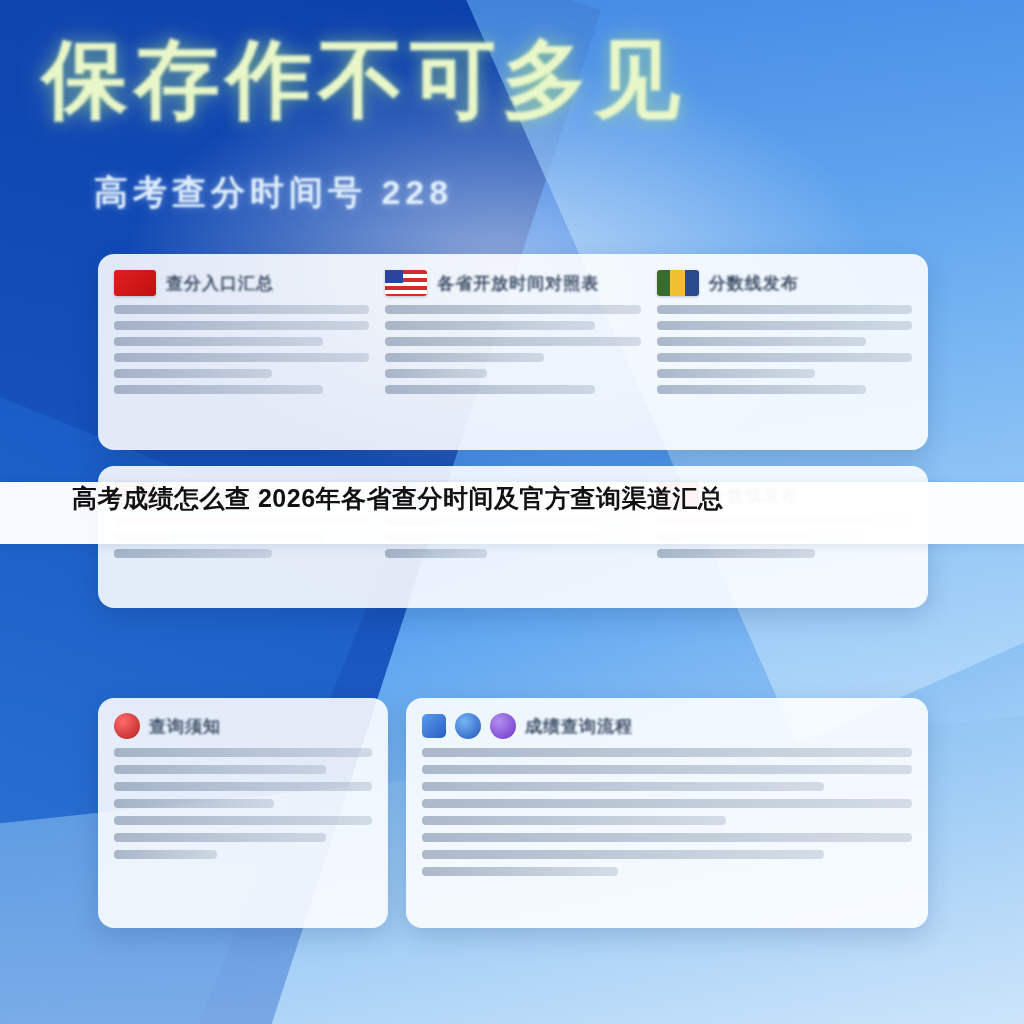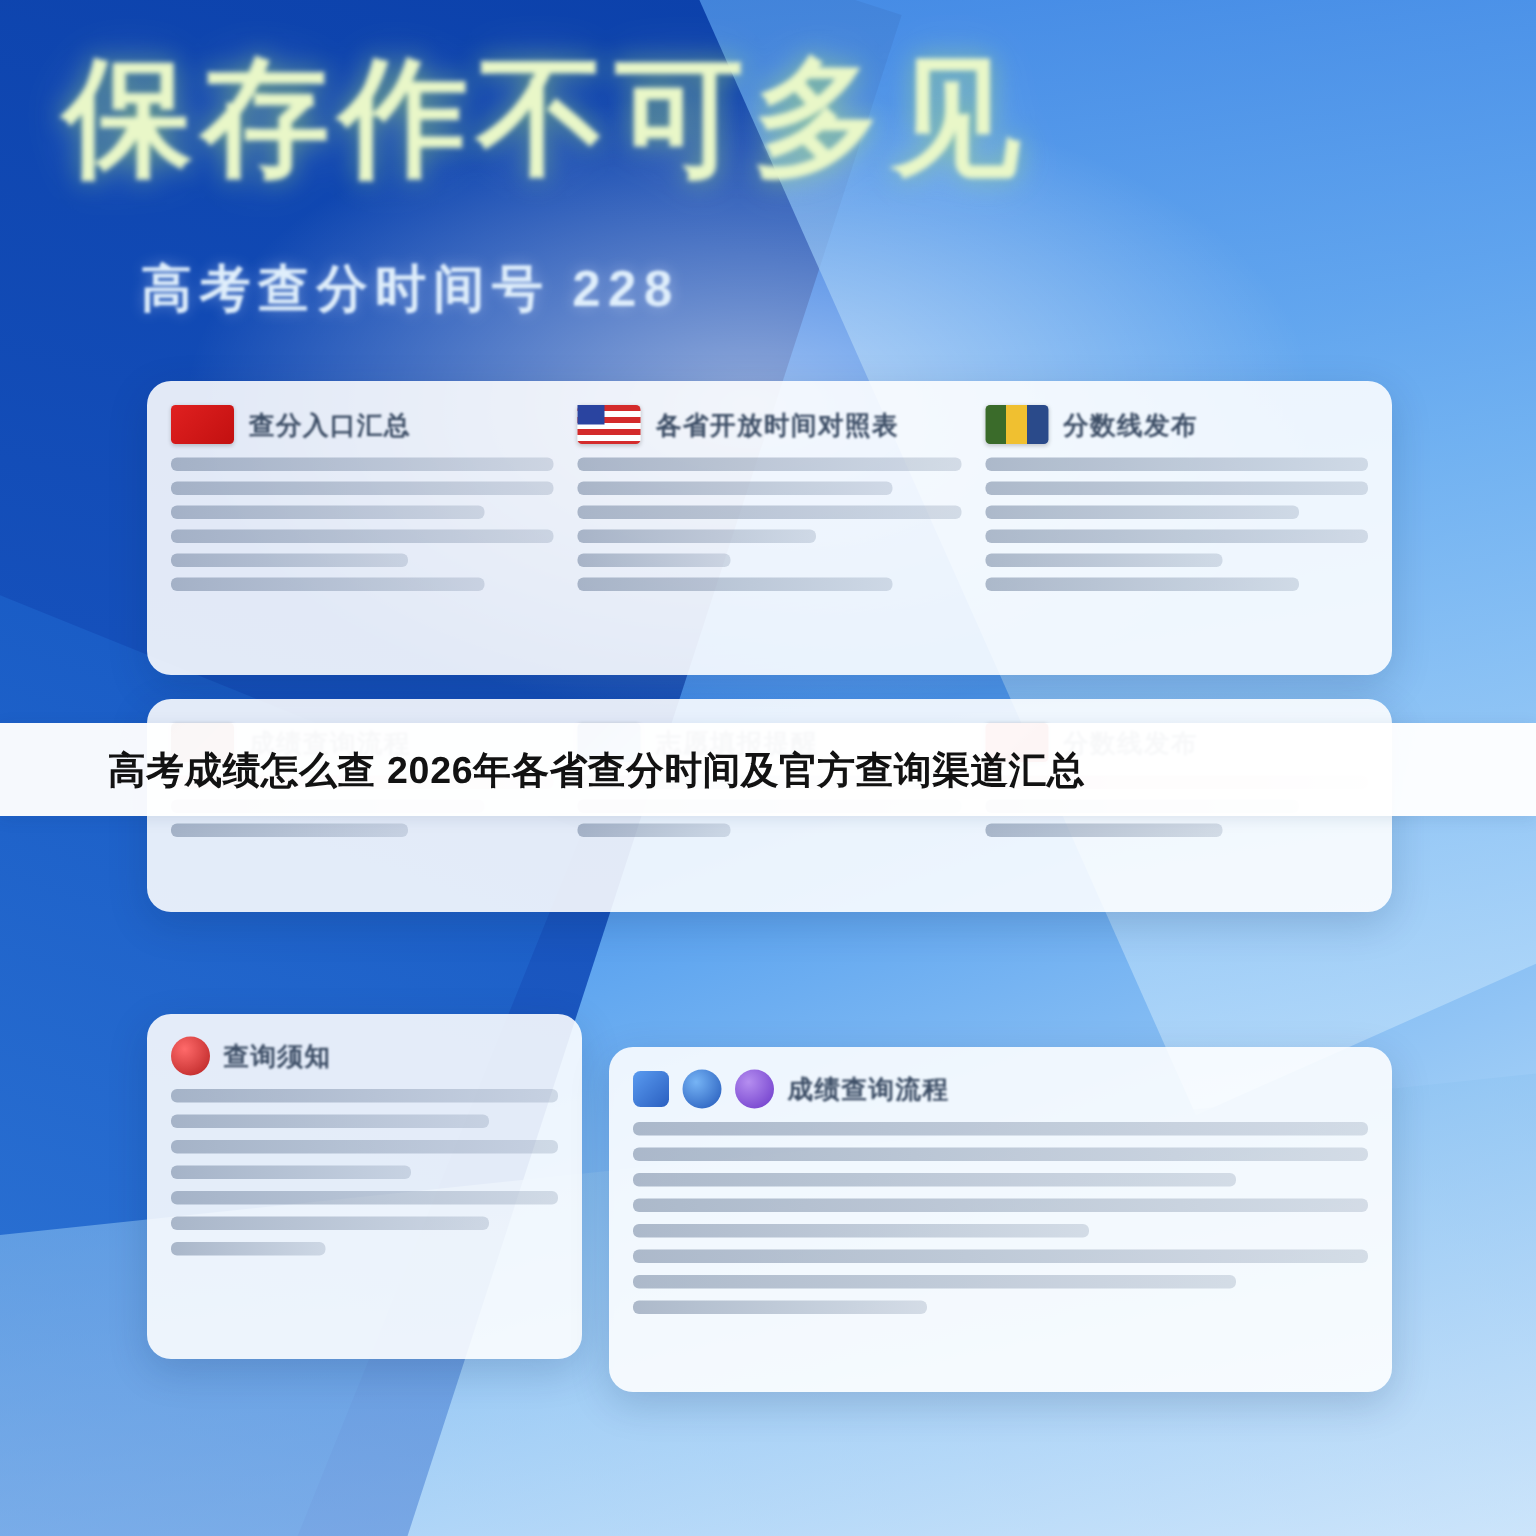--- a/index.html
+++ b/index.html
@@ -191,21 +191,21 @@
     background: linear-gradient(90deg, rgba(96,116,146,.48), rgba(96,116,146,.22));
   }
   .line.short { width: 62%; }
   .line.mid { width: 82%; }
   .line.tiny { width: 40%; }
   .line.red { background: linear-gradient(90deg, rgba(190,70,70,.42), rgba(190,70,70,.18)); }
 
   
   .panel-bl {
     left: 98px;
-    top: 676px;
+    top: 698px;
     width: 290px;
     height: 230px;
   }
   .panel-br {
     left: 406px;
     top: 698px;
     width: 522px;
     height: 230px;
   }
   .card-inner {
@@ -237,21 +237,21 @@
 
   
   .banner {
     position: absolute;
     left: 0;
     top: 482px;
     width: 1024px;
     height: 62px;
     background: rgba(255,255,255,.96);
     display: flex;
-    align-items: center;
+    align-items: flex-start;
     box-shadow: 0 2px 10px rgba(20,50,100,.10);
   }
   .banner-text {
     font-size: 25px;
     font-weight: 700;
     color: #121212;
     letter-spacing: .5px;
     padding-left: 72px;
     white-space: nowrap;
   }

